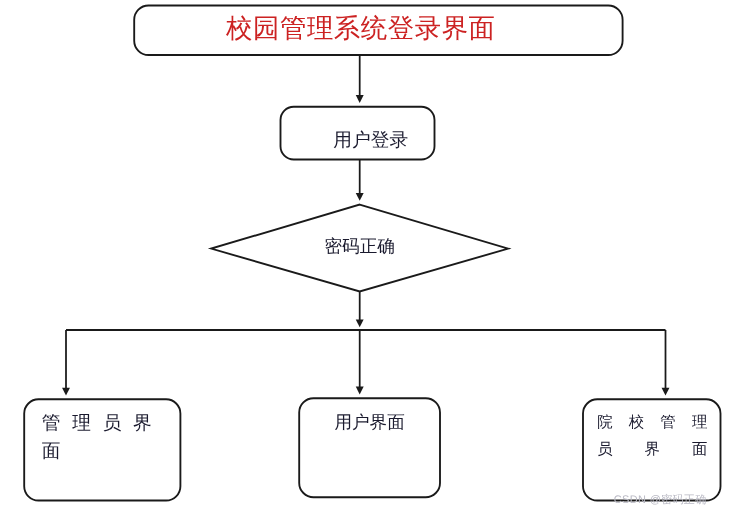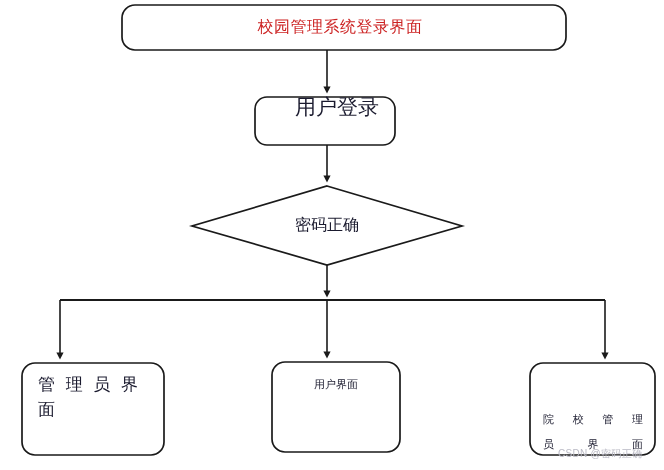--- a/index.html
+++ b/index.html
@@ -26,35 +26,35 @@
   }
   .node-label {
     position: absolute;
     color: #1a1a2e;
     font-size: 17px;
     line-height: 23px;
     white-space: pre-line;
     pointer-events: none;
   }
   #title-label {
-    left: 118px;
+    left: 106px;
     top: 13px;
     width: 444px;
     text-align: center;
     color: #cc2222;
-    font-size: 16px;
+    font-size: 24px;
     line-height: 28px;
     letter-spacing: 0.5px;
   }
   #login-label {
     left: 255px;
-    top: 96px;
+    top: 116px;
     width: 164px;
     text-align: center;
-    font-size: 21px;
+    font-size: 17px;
   }
   #decision-label {
     left: 192px;
     top: 213px;
     width: 270px;
     text-align: center;
     font-size: 16px;
   }
   #admin-label {
     left: 38px;
@@ -63,32 +63,31 @@
     text-align: left;
     text-align-last: justify;
     font-size: 17px;
     line-height: 25px;
   }
   #user-label {
     left: 272px;
     top: 372px;
     width: 128px;
     text-align: center;
-    font-size: 11px;
+    font-size: 16px;
     line-height: 25px;
   }
   #college-label {
     left: 543px;
     top: 372px;
     width: 100px;
     text-align: left;
     text-align-last: justify;
-    font-size: 11px;
+    font-size: 14px;
     line-height: 25px;
-    margin-top: 35px;
   }
   #watermark {
     position: absolute;
     left: 558px;
     top: 447px;
     font-size: 10px;
     color: #b9b9c4;
     font-family: "Liberation Sans", sans-serif;
     letter-spacing: 0.3px;
     white-space: nowrap;

